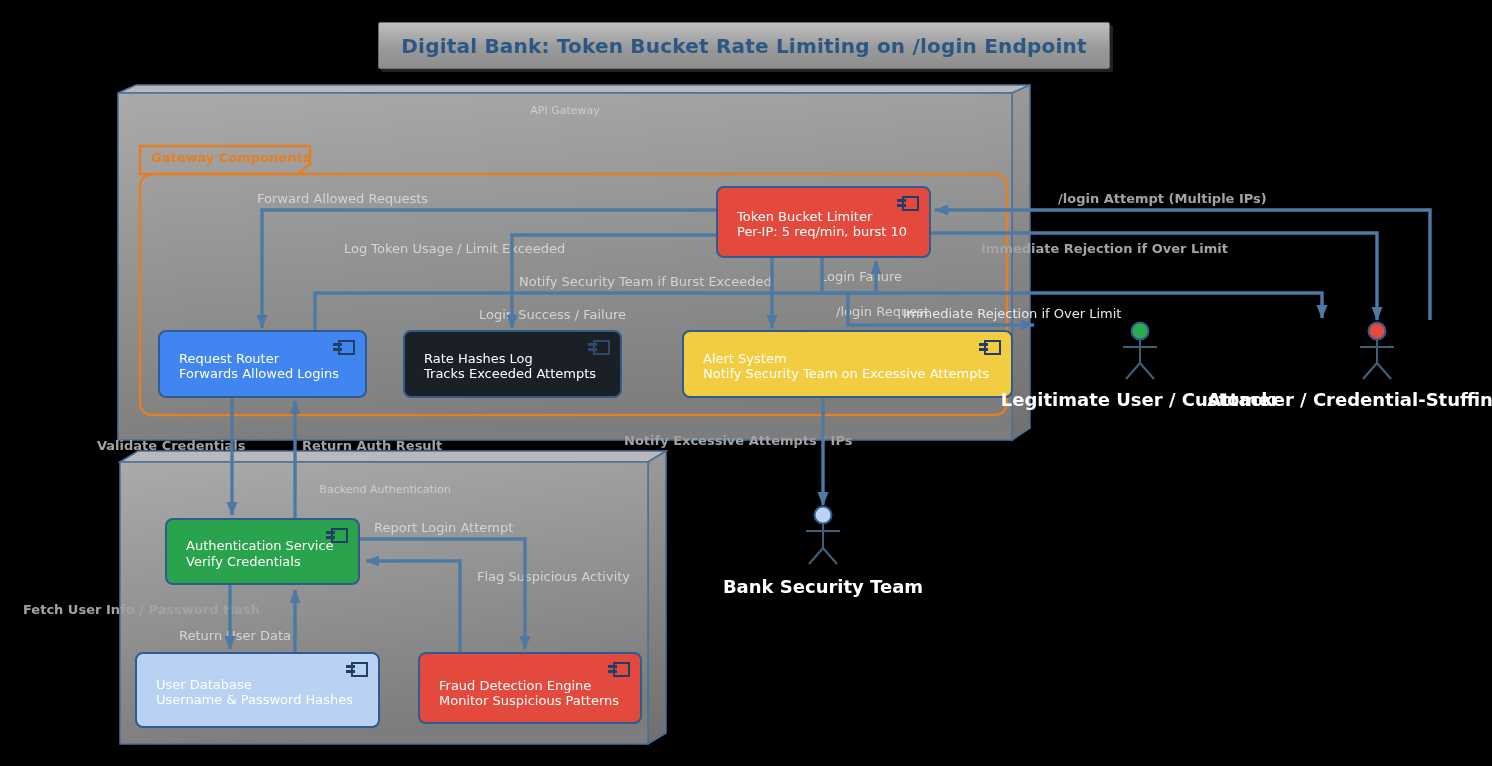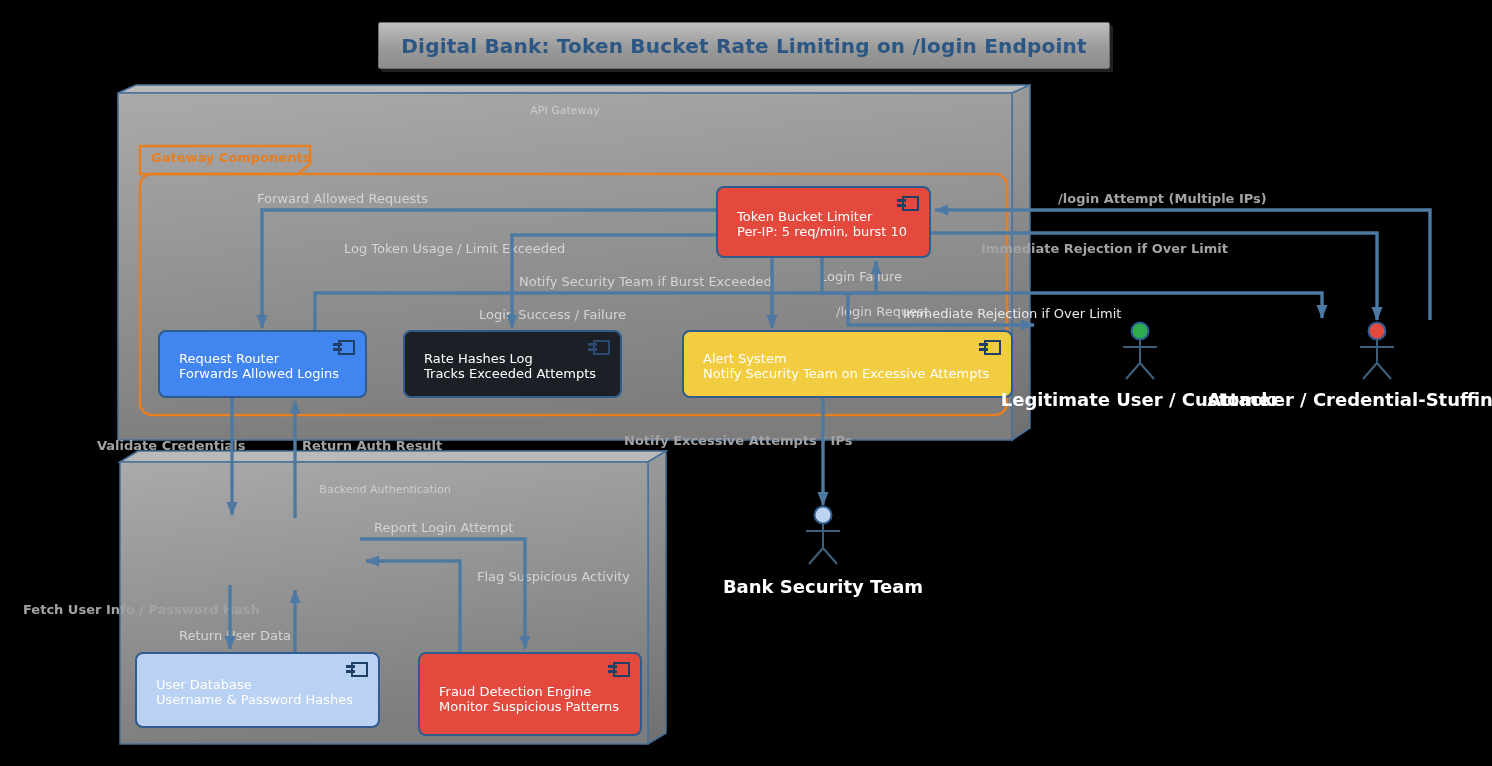--- a/index.html
+++ b/index.html
@@ -152,32 +152,41 @@
   <div class="comp bg-yellow" style="left:659px;top:330px;width:331px;height:68px;margin-left:23px;">
     <svg class="cicon" width="22" height="16">
       <rect x="6" y="1" width="15" height="13" fill="none" stroke="#1f3f66" stroke-width="2"></rect>
       <rect x="0" y="3" width="9" height="3" fill="#1f3f66"></rect>
       <rect x="0" y="8" width="9" height="3" fill="#1f3f66"></rect>
     </svg>
     <div class="cname">Alert System</div>
     <div class="cdesc">Notify Security Team on Excessive Attempts</div>
   </div>
 
+  <div class="comp bg-green" style="left:165px;top:518px;width:195px;height:67px;">
+    <svg class="cicon" width="22" height="16">
+      <rect x="6" y="1" width="15" height="13" fill="none" stroke="#1f3f66" stroke-width="2"></rect>
+      <rect x="0" y="3" width="9" height="3" fill="#1f3f66"></rect>
+      <rect x="0" y="8" width="9" height="3" fill="#1f3f66"></rect>
+    </svg>
+    <div class="cname">Authentication Service</div>
+    <div class="cdesc">Verify Credentials</div>
+  </div>
 
   <div class="comp bg-ltblue" style="left:135px;top:652px;width:245px;height:76px;">
     <svg class="cicon" width="22" height="16">
       <rect x="6" y="1" width="15" height="13" fill="none" stroke="#1f3f66" stroke-width="2"></rect>
       <rect x="0" y="3" width="9" height="3" fill="#1f3f66"></rect>
       <rect x="0" y="8" width="9" height="3" fill="#1f3f66"></rect>
     </svg>
     <div class="cname">User Database</div>
     <div class="cdesc">Username &amp; Password Hashes</div>
   </div>
 
-  <div class="comp bg-red" style="left:418px;top:652px;width:224px;height:84px;padding-top:16px;">
+  <div class="comp bg-red" style="left:418px;top:652px;width:224px;height:72px;padding-top:16px;">
     <svg class="cicon" width="22" height="16">
       <rect x="6" y="1" width="15" height="13" fill="none" stroke="#1f3f66" stroke-width="2"></rect>
       <rect x="0" y="3" width="9" height="3" fill="#1f3f66"></rect>
       <rect x="0" y="8" width="9" height="3" fill="#1f3f66"></rect>
     </svg>
     <div class="cname">Fraud Detection Engine</div>
     <div class="cdesc">Monitor Suspicious Patterns</div>
   </div>
 
   <div class="msg" style="left:257px;top:191px;">Forward Allowed Requests</div>

